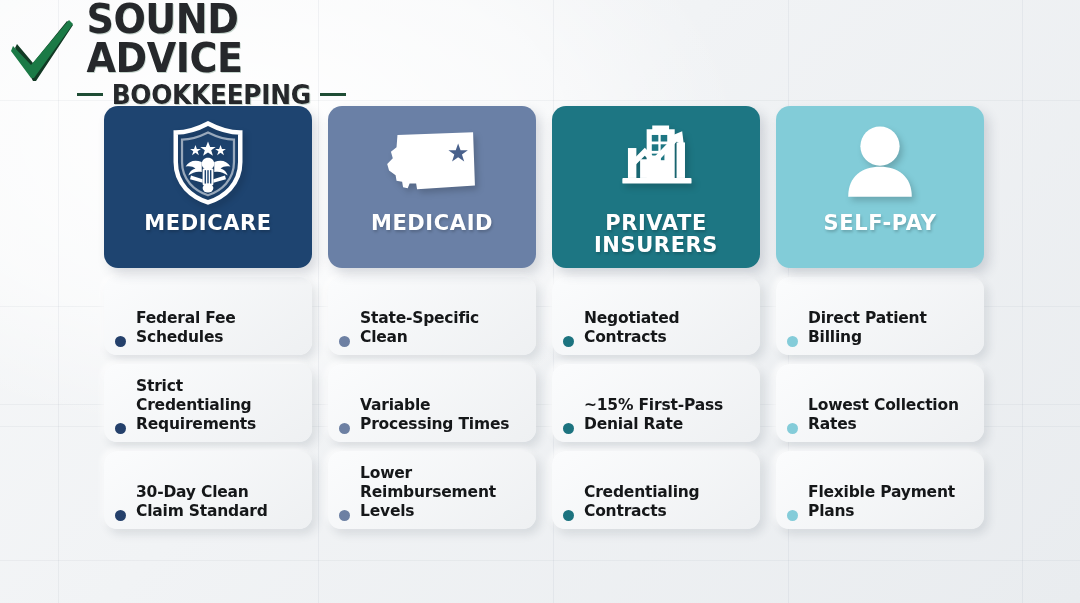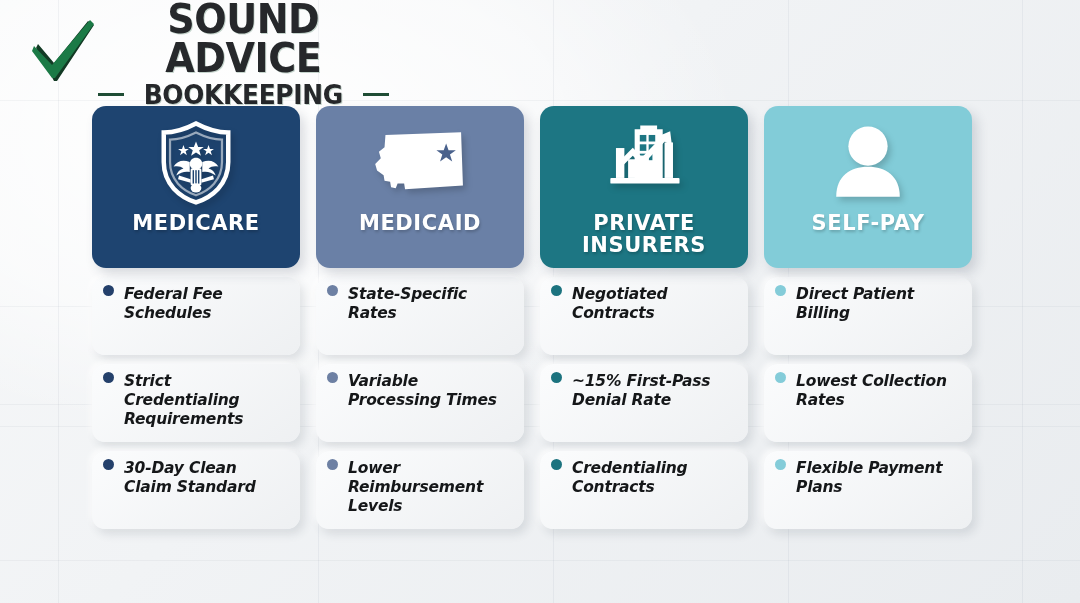--- a/index.html
+++ b/index.html
@@ -41,27 +41,26 @@
     position: absolute;
     left: 0;
     right: 0;
     height: 1px;
     background: rgba(120,132,145,0.075);
   }
 
   
   #logo {
     position: absolute;
-    left: 28px;
+    left: 7px;
     top: 10px;
     width: 330px;
     height: 88px;
     display: flex;
     align-items: center;
-    text-align: center;
   }
   #logo .check {
     width: 74px;
     height: 72px;
     flex: 0 0 74px;
     margin-right: 2px;
   }
   #logo .wordmark {
     display: flex;
     flex-direction: column;
@@ -74,21 +73,21 @@
     font-size: 41px;
     line-height: 0.96;
     letter-spacing: -0.5px;
     color: #26282b;
     transform: scaleX(0.93);
     text-shadow: 1px 1px 0 rgba(30,90,60,0.25);
   }
   #logo .brand-bottom-row {
     display: flex;
     align-items: center;
-    gap: 11px;
+    gap: 0;
     margin-top: 3px;
   }
   #logo .rule {
     width: 26px;
     height: 3px;
     background: #1f4d35;
   }
   #logo .brand-bottom {
     font-family: "DejaVu Sans", sans-serif;
     font-weight: 700;
@@ -96,21 +95,21 @@
     line-height: 1;
     letter-spacing: -0.3px;
     color: #26282b;
     transform: scaleX(0.92);
     text-shadow: 1px 1px 0 rgba(30,90,60,0.25);
   }
 
   
   #columns {
     position: absolute;
-    left: 92px;
+    left: 104px;
     top: 106px;
     width: 928px;
     height: 450px;
     display: flex;
     gap: 16px;
   }
   .column {
     width: 208px;
     display: flex;
     flex-direction: column;
@@ -151,26 +150,25 @@
     margin-top: 9px;
     display: flex;
     flex-direction: column;
     gap: 9px;
   }
   .item-card {
     background: linear-gradient(145deg, #fbfcfd 0%, #eef0f2 100%);
     border-radius: 13px;
     min-height: 78px;
     display: flex;
-    align-items: flex-start;
+    align-items: flex-end;
     padding: 8px 12px 8px 11px;
     box-sizing: border-box;
     box-shadow: 4px 5px 10px rgba(45,60,80,0.13),
                 -2px -2px 6px rgba(255,255,255,0.9);
-    font-style: italic;
   }
   .bullet {
     width: 11px;
     height: 11px;
     border-radius: 50%;
     flex: 0 0 11px;
     margin-right: 10px;
   }
   .item-text {
     font-family: "DejaVu Sans", sans-serif;
@@ -263,21 +261,21 @@
           <svg viewBox="0 0 120 84" width="112" height="80" aria-hidden="true">
             <path d="M23 12 L104 9 L106 66 L44 70 L43 64 L36 64 L34 69 L29 68 L28 62 L22 61 L21 55 L14 50 L12 43 L18 37 L16 30 L22 25 Z" fill="#ffffff"></path>
             <polygon points="88,21 90.6,28.3 98.4,28.3 92.1,33 94.5,40.5 88,35.9 81.5,40.5 83.9,33 77.6,28.3 85.4,28.3" fill="#49618c"></polygon>
           </svg>
         </span>
         <span class="col-title">MEDICAID</span>
       </div>
       <div class="items">
         <div class="item-card">
           <span class="bullet" style="background:#6d80a3"></span>
-          <span class="item-text">State-Specific Rates</span>
+          <span class="item-text">State-Specific Clean</span>
         </div>
         <div class="item-card">
           <span class="bullet" style="background:#6d80a3"></span>
           <span class="item-text">Variable Processing Times</span>
         </div>
         <div class="item-card">
           <span class="bullet" style="background:#6d80a3"></span>
           <span class="item-text">Lower Reimbursement Levels</span>
         </div>
       </div>

